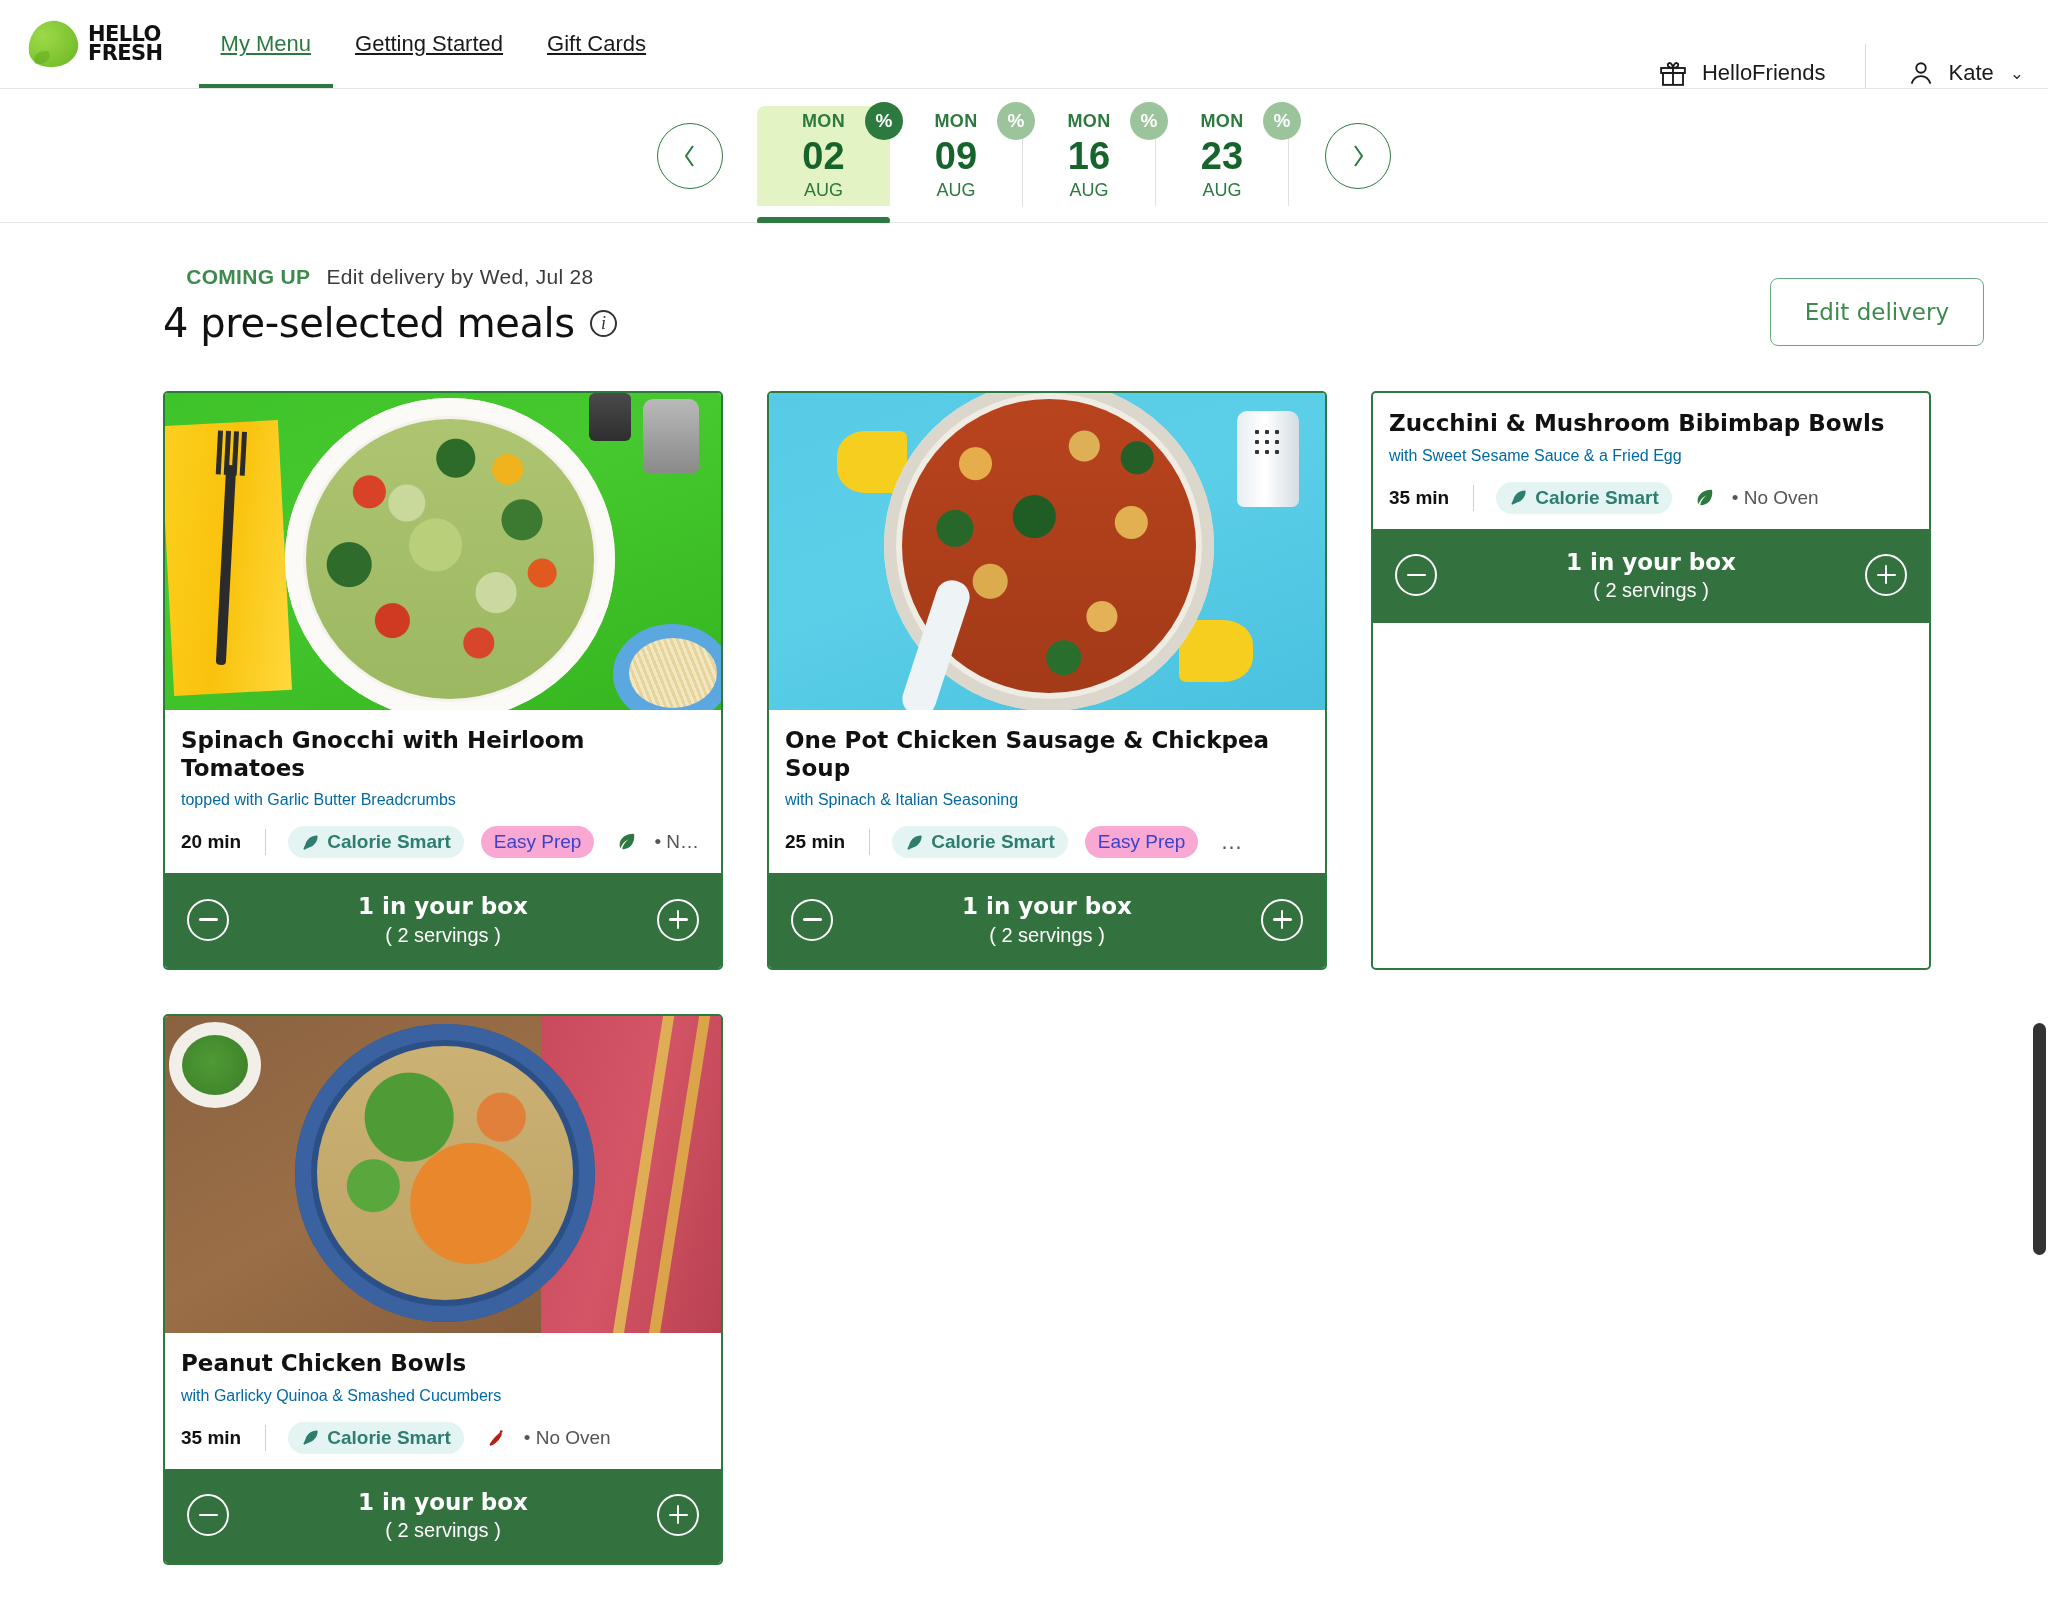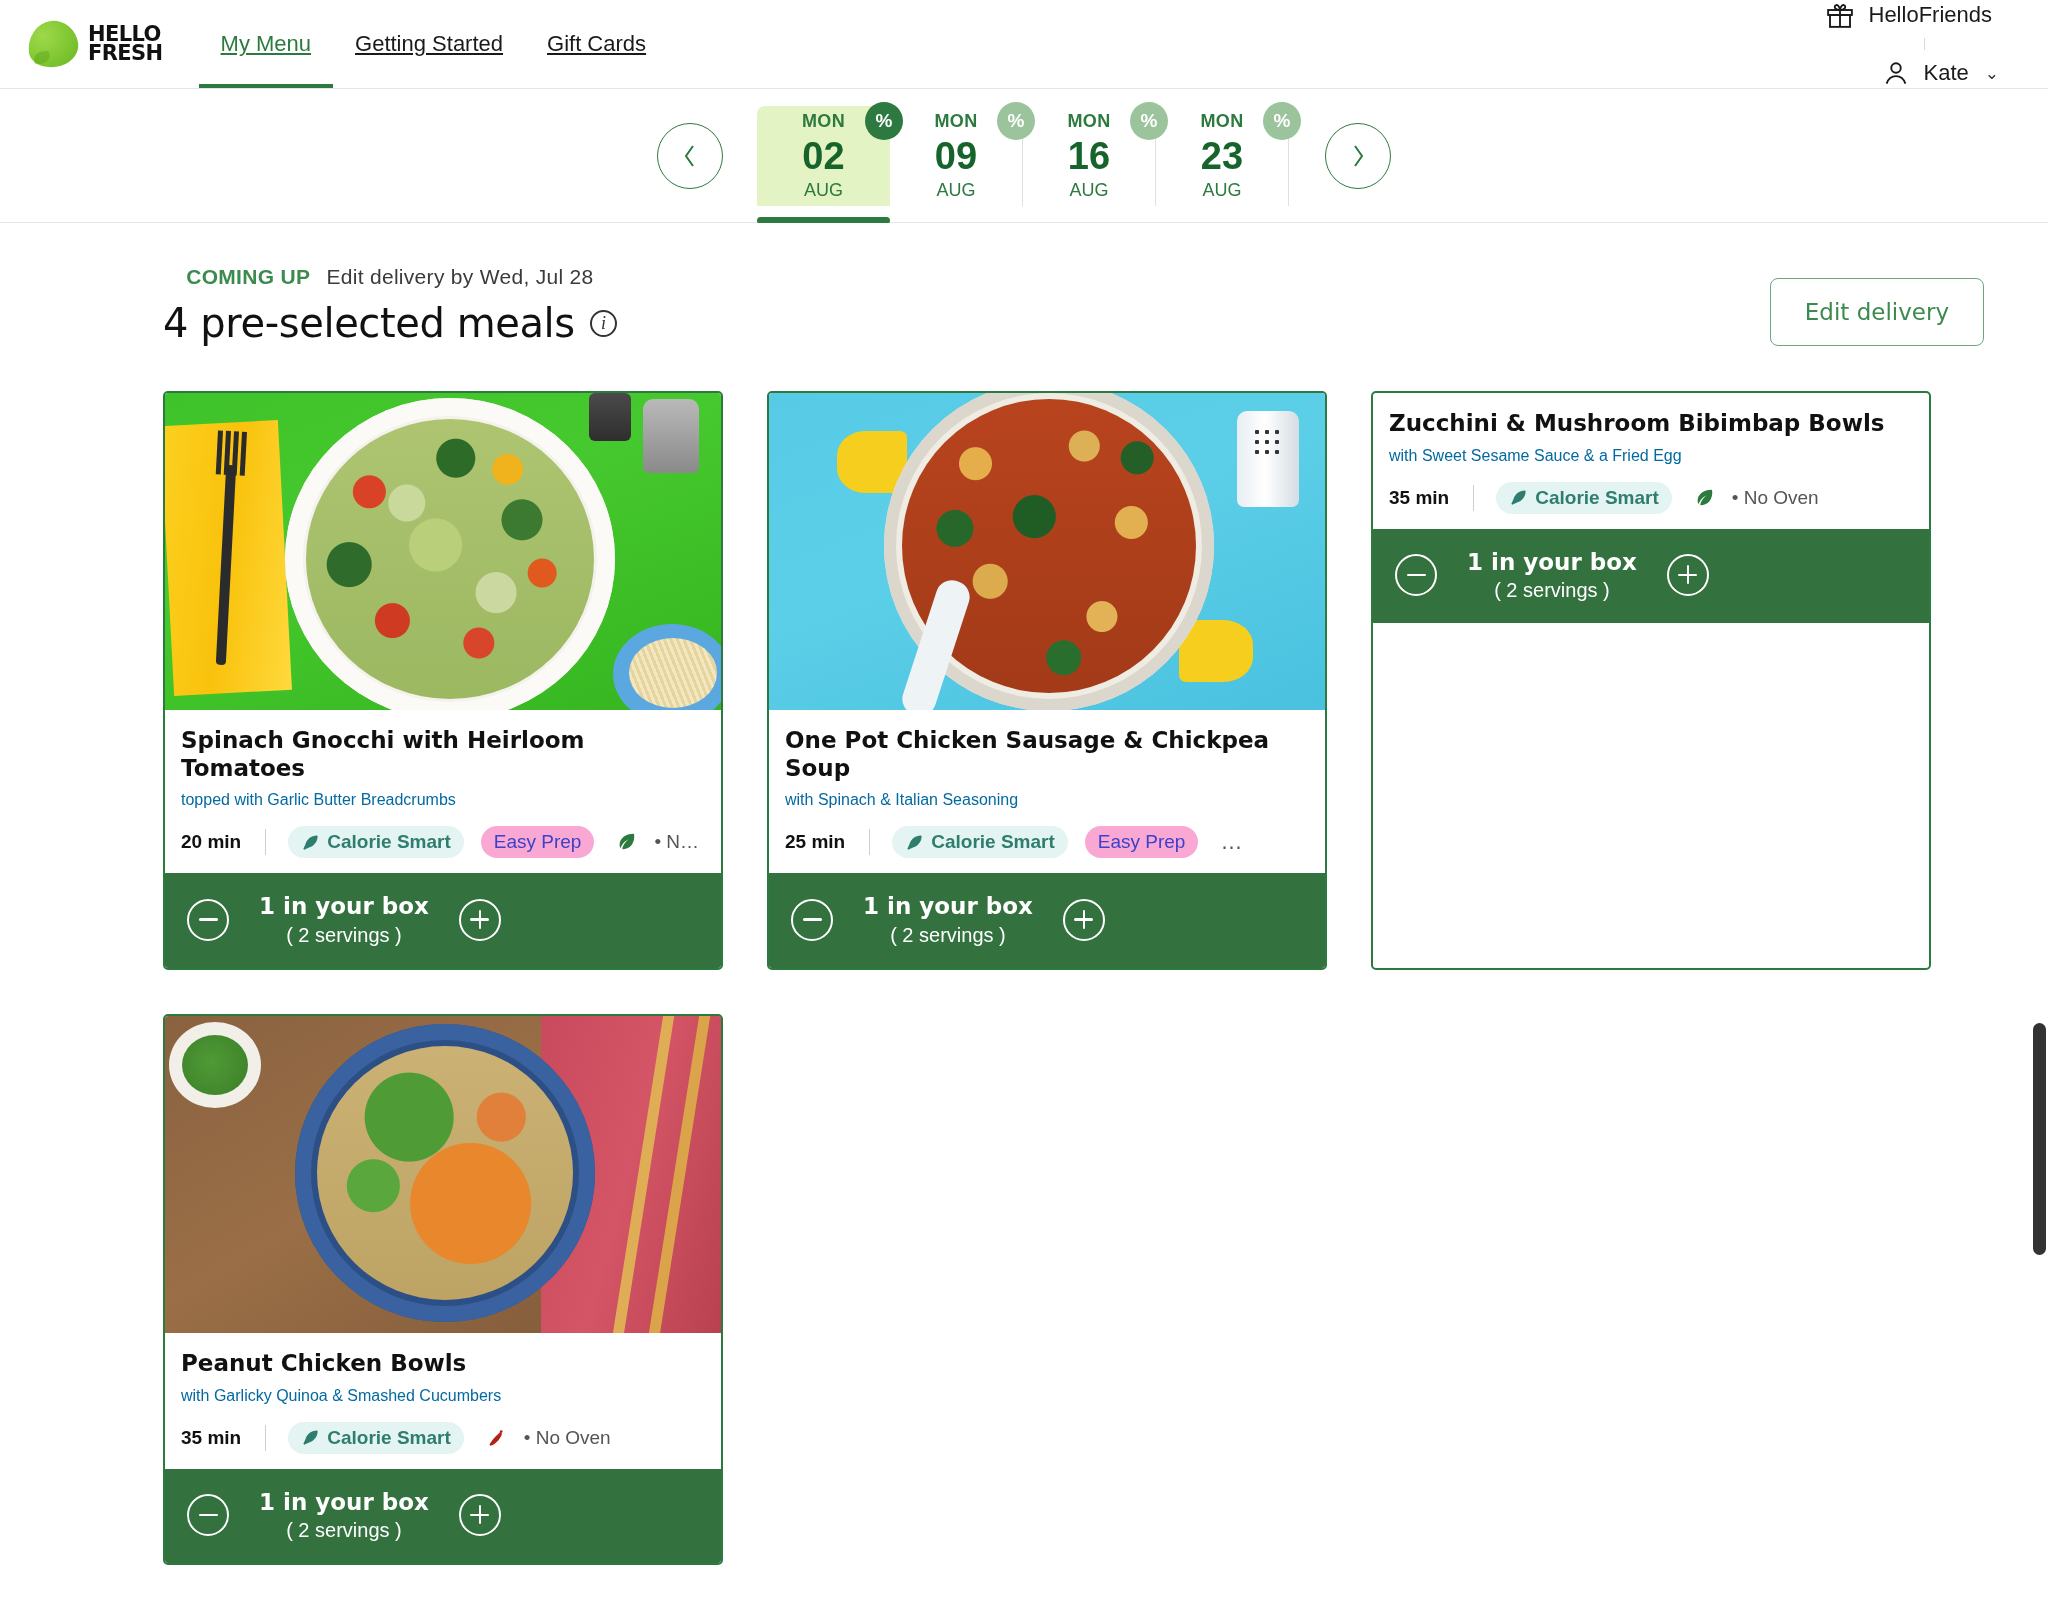--- a/index.html
+++ b/index.html
@@ -57,23 +57,22 @@
     text-decoration:underline;
   }
   .nav-item.active { color:#2c7a3f; }
   .nav-item.active::after {
     content:"";
     position:absolute; left:0; right:0; bottom:0;
     height:4px; background:#2c7a3f;
   }
   .header-right {
     margin-left:auto;
-    display:flex; align-items:center; gap:8px;
+    display:flex; align-items:flex-end; gap:8px;
     height:100%;
-    flex-direction:column;
   }
   .hf-friends {
     display:flex; align-items:center; gap:14px;
     padding-right:32px;
     font-size:22px; color:#1a1a1a;
     cursor:pointer;
   }
   .vdiv { width:1px; height:44px; background:#d8d8d8; }
   .account {
     display:flex; align-items:center; gap:12px;
@@ -262,21 +261,21 @@
   .leafglyph { margin-left:13px; flex:none; width:22px; height:22px; }
   .chili { margin-left:14px; flex:none; width:21px; height:22px; }
   .nooven {
     margin-left:9px; color:#555; font-size:19px;
     overflow:hidden; text-overflow:ellipsis;
   }
   .ellip { margin-left:14px; color:#555; font-size:22px; letter-spacing:2px; }
 
   .card-foot {
     background:#33713f;
-    display:flex; align-items:center; 
+    display:flex; align-items:center; justify-content:space-between;
     padding:19px 22px 21px 22px;
     gap:30px;
   }
   .circ-btn {
     width:42px; height:42px;
     border:2px solid #fff;
     border-radius:50%;
     display:flex; align-items:center; justify-content:center;
     cursor:pointer; flex:none;
     position:relative;

